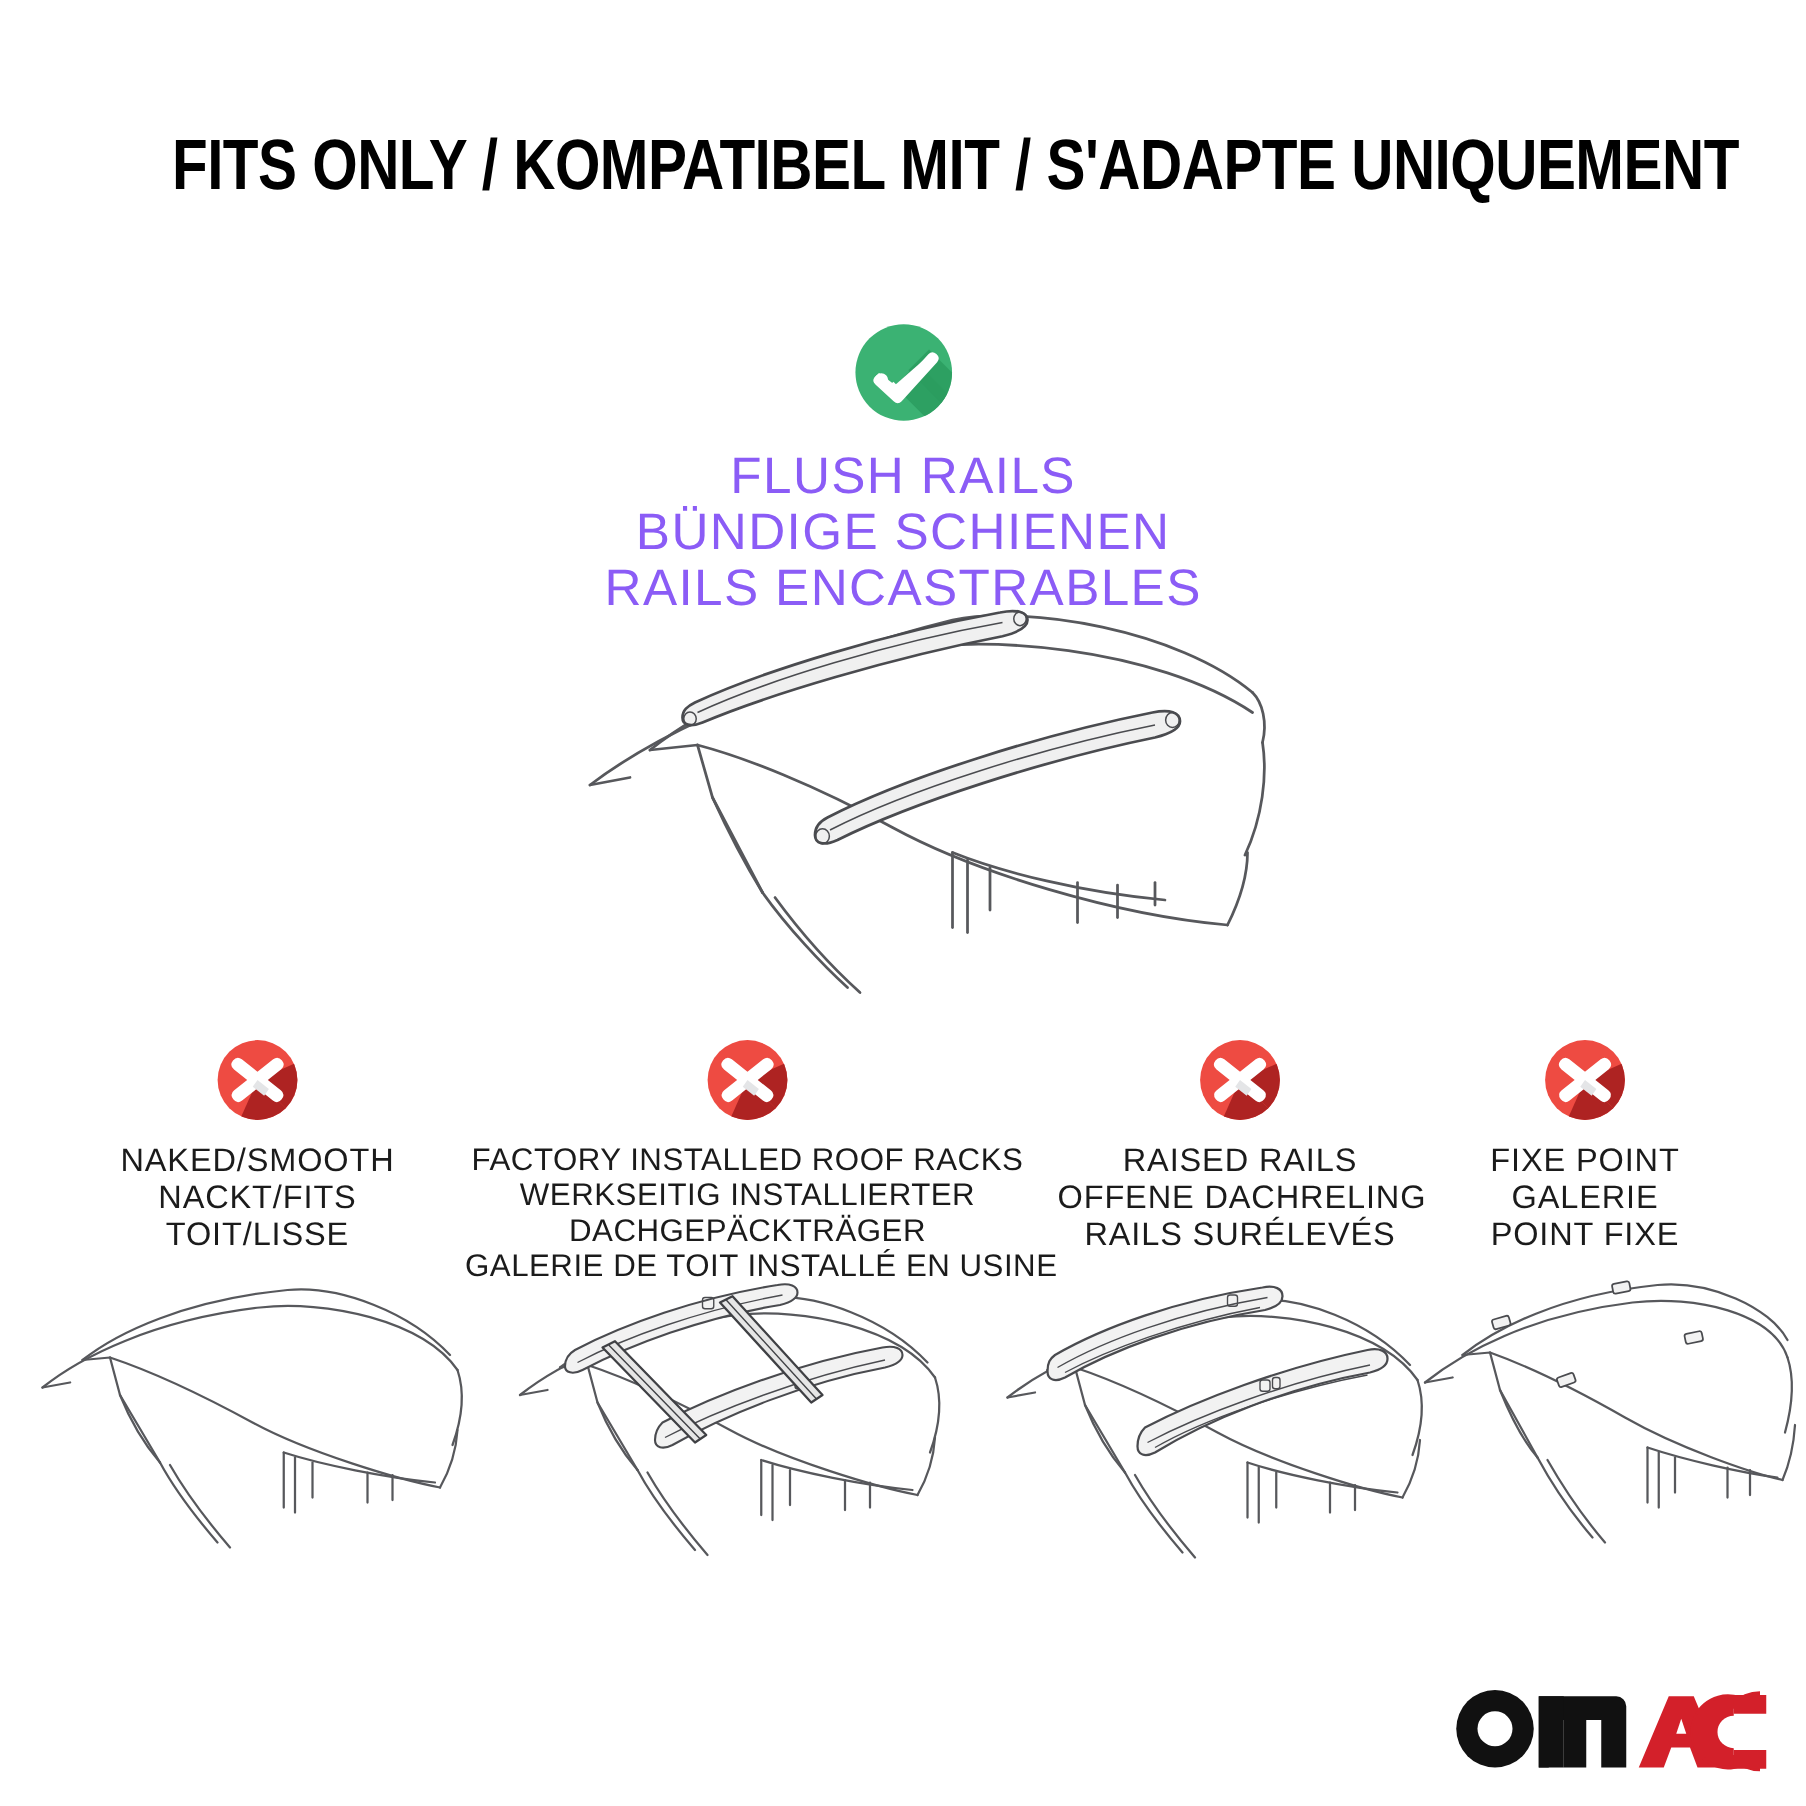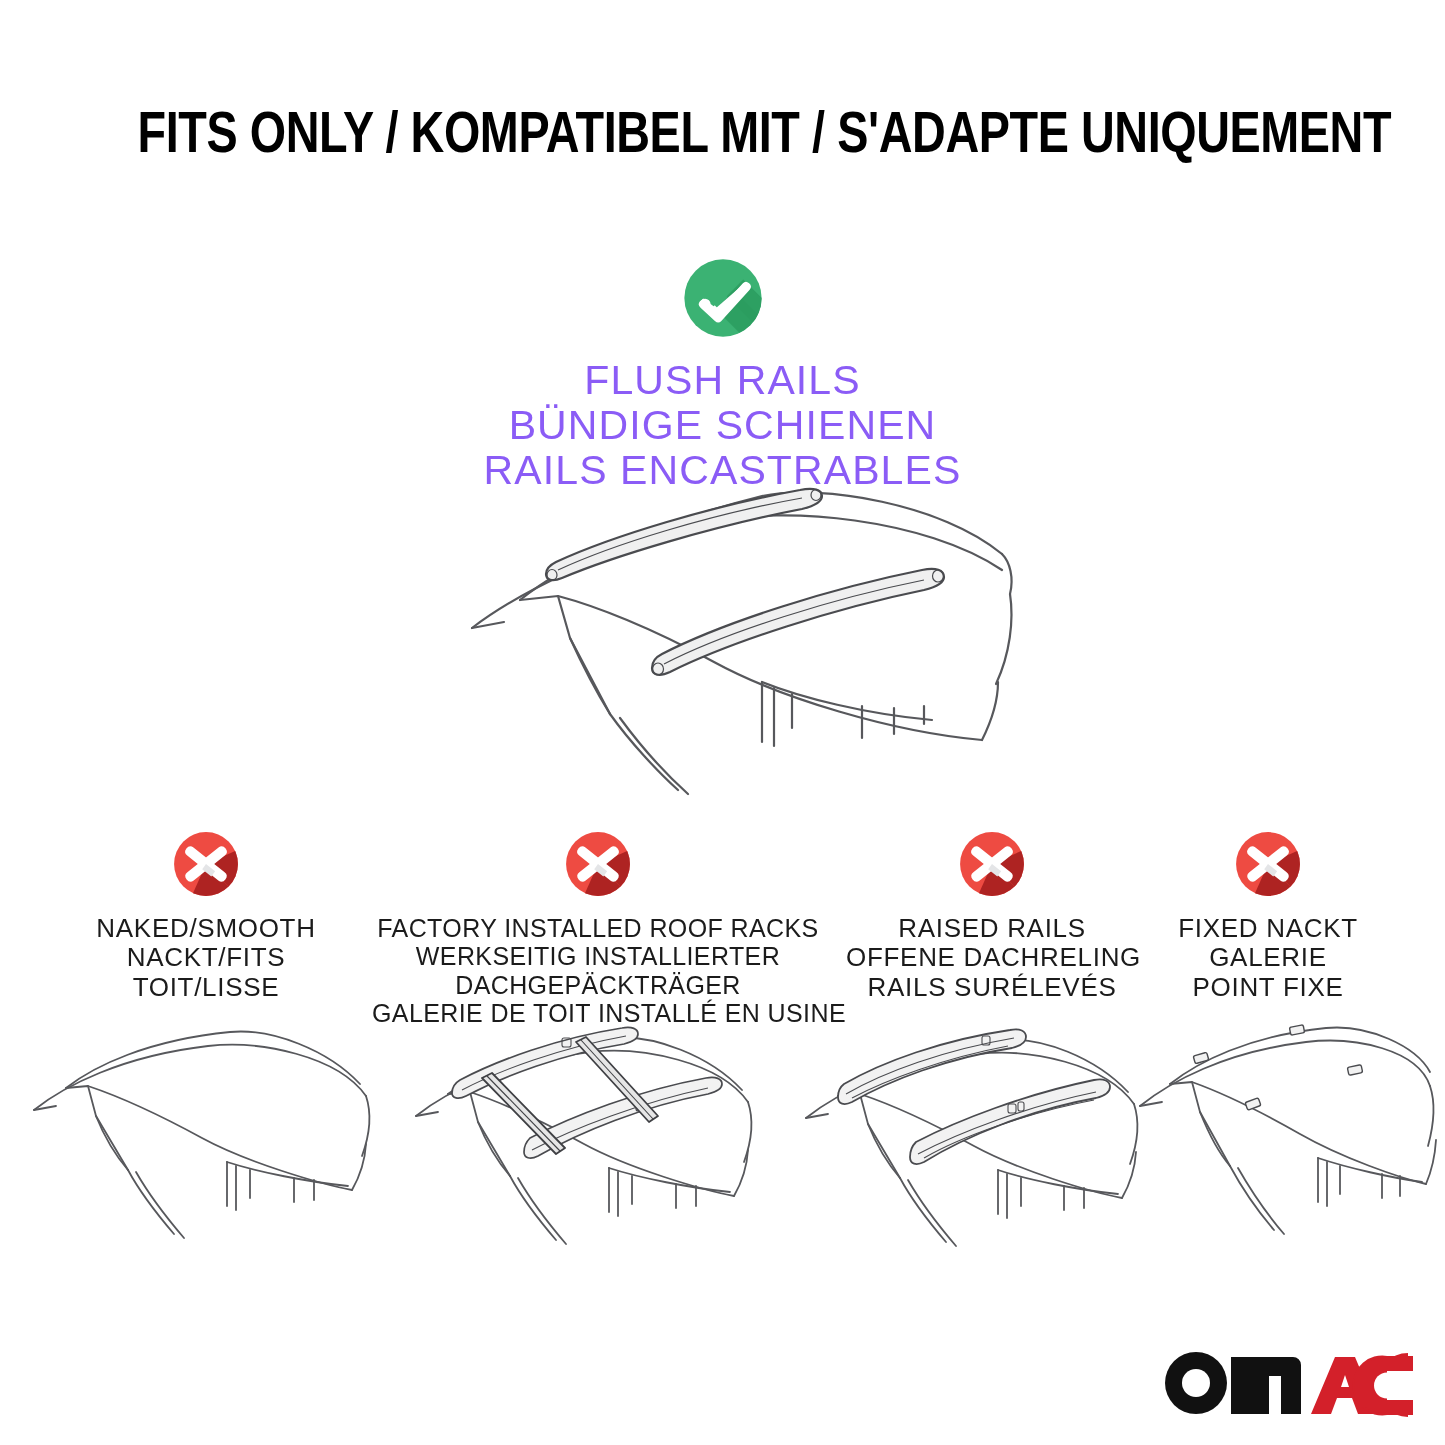--- a/index.html
+++ b/index.html
@@ -315,21 +315,21 @@
           <path d="M50 50 L104 104 L26 104 Z" fill="#a8201f" opacity="0.92"></path>
         </g>
         <g fill="#ffffff">
           <path d="M33.5 28.2 q-5.1 -4.0 -9.3 1.4 q-4.1 5.3 1.1 9.3 L66.2 71.6 q5.2 4.0 9.3 -1.3 q4.2 -5.4 -1.0 -9.4 Z"></path>
           <path d="M66.5 28.2 q5.1 -4.0 9.3 1.4 q4.1 5.3 -1.1 9.3 L33.8 71.6 q-5.2 4.0 -9.3 -1.3 q-4.2 -5.4 1.0 -9.4 Z"></path>
         </g>
         <path d="M50 50 L62 59.5 L57 66.5 L45 57 Z" fill="#e4e5e7"></path>
       </svg>
     </span>
     <div class="col-labels">
-      <div>FIXED NACKT</div>
+      <div>FIXE POINT</div>
       <div>GALERIE</div>
       <div>POINT FIXE</div>
     </div>
   </div>
 </div>
 
 <div class="bottom-illus bi-0">
   <svg viewBox="0 0 368 245" width="368" height="245" aria-hidden="true">
     <g fill="none" stroke="#57585c" stroke-width="1.8" stroke-linejoin="round" stroke-linecap="round">
       <path d="M44 78 C72 56 126 30 208 22 C250 18 306 40 338 74"></path>

